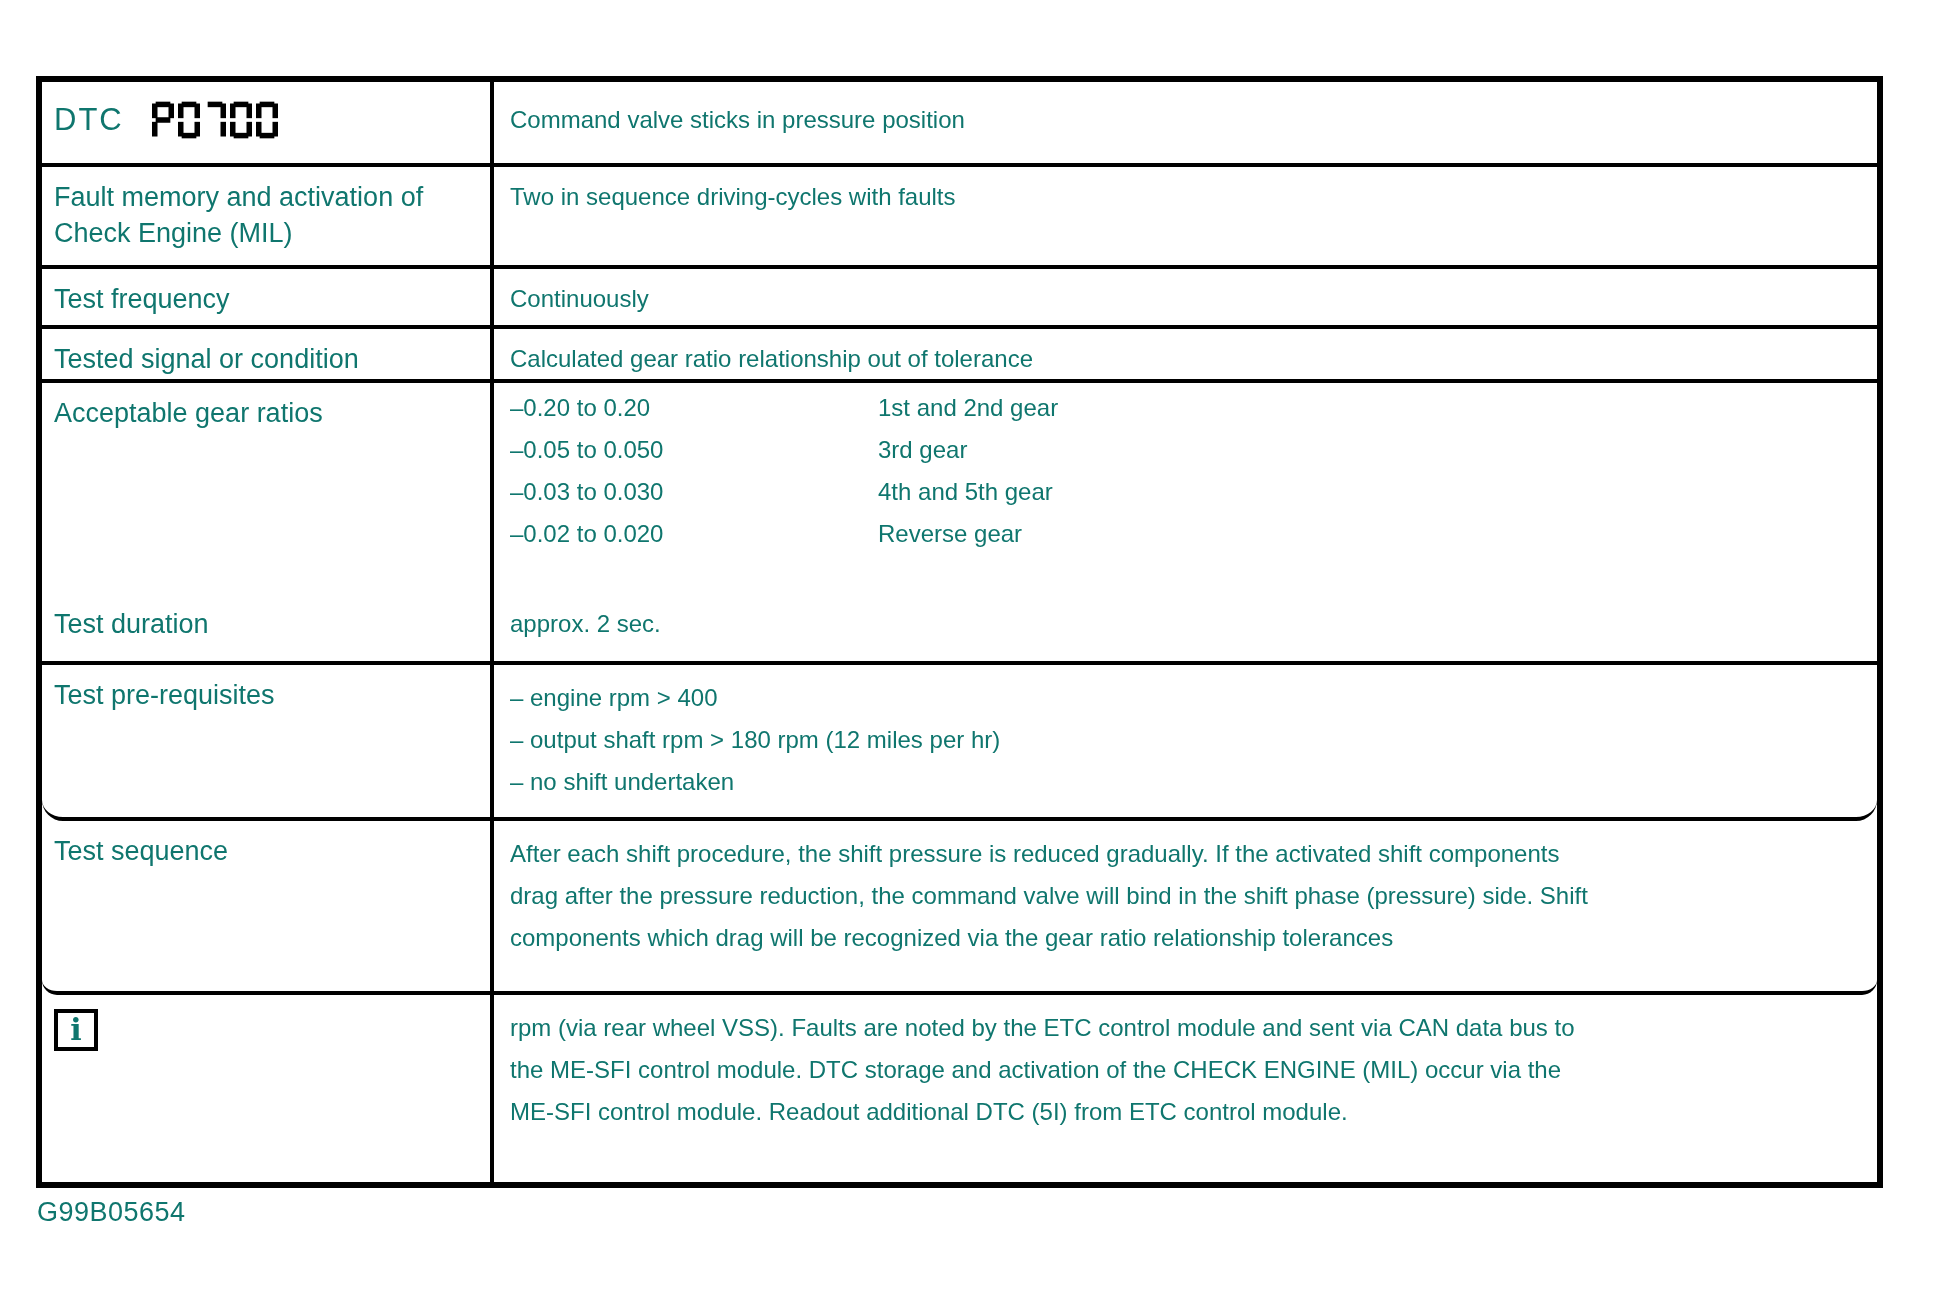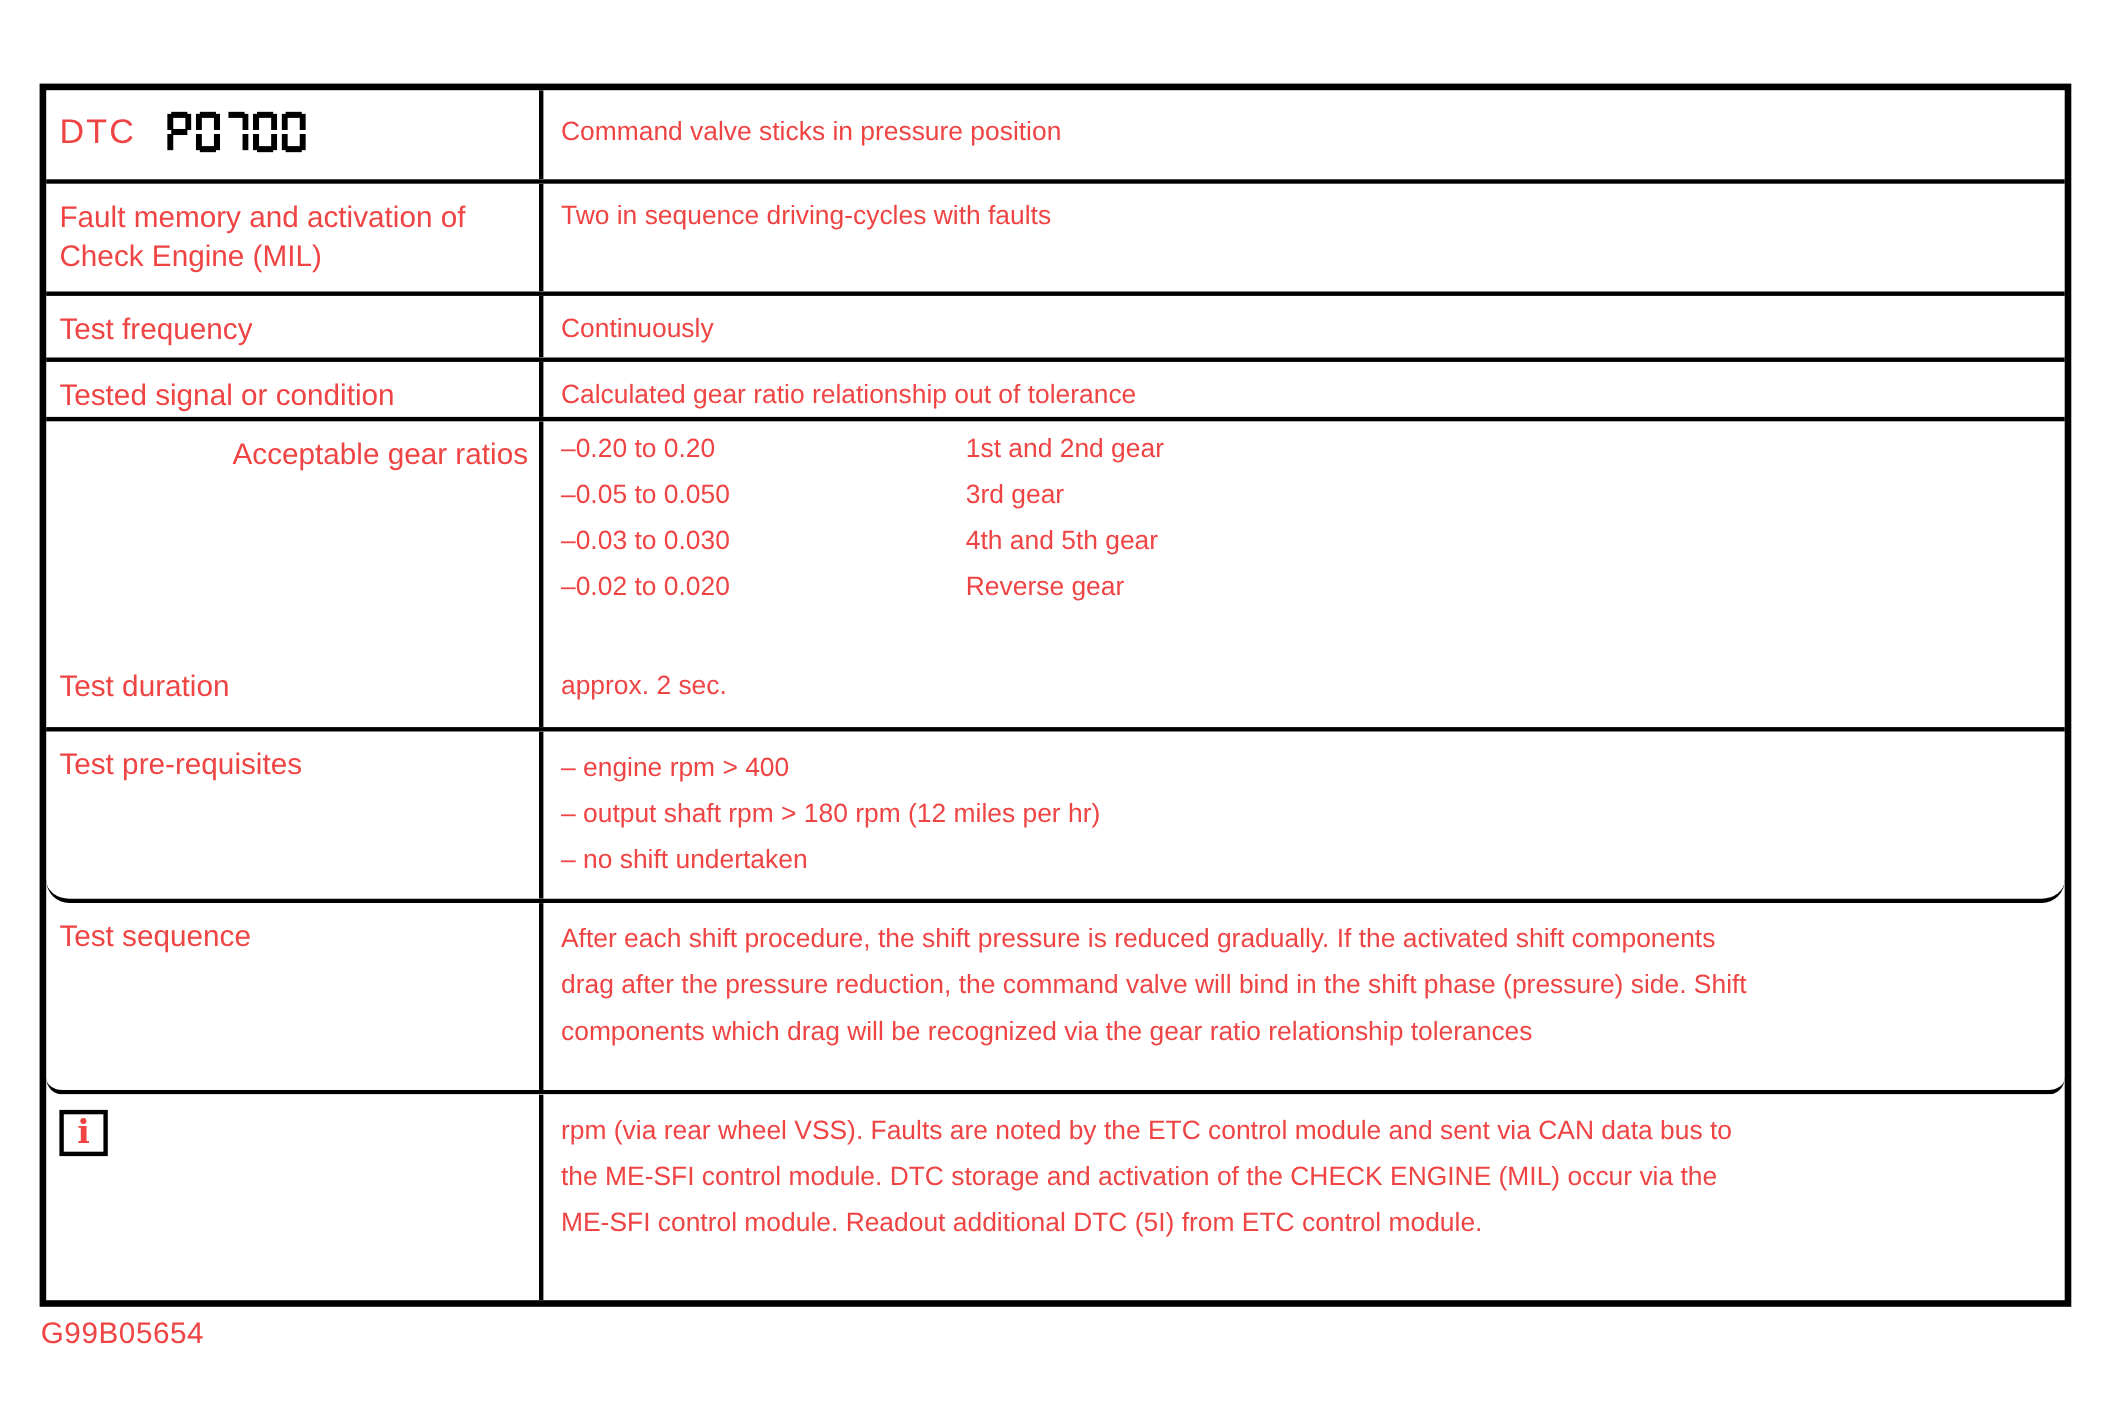--- a/index.html
+++ b/index.html
@@ -2,21 +2,21 @@
 <html><head>
 <meta charset="utf-8">
 <style>
   html,body{margin:0;padding:0;background:#ffffff;}
   .doc{
     position:relative;
     width:1933px;
     height:1292px;
     background:#ffffff;
     font-family:"Liberation Sans", sans-serif;
-    color:#ef4444;
+    color:#0f766e;
   }
   .spec-table{
     position:absolute;
     left:36px; top:76px;
     width:1847px; height:1112px;
     border:6px solid #000;
     box-sizing:border-box;
     display:flex;
     flex-direction:column;
     background:#fff;
@@ -64,21 +64,21 @@
     gap:28px;
   }
   .dtc-label{font-size:31px;letter-spacing:2px;}
   .seg-display{display:inline-flex;align-items:center;}
   .seg-display svg{display:block;margin-right:4px;fill:#000;}
   .r-dtc .c2{justify-content:center;padding-top:0;padding-bottom:6px;}
 
   .line42{height:42px;line-height:42px;display:flex;align-items:center;}
   .gear-range{display:inline-block;width:368px;}
   .ratios-col2{padding-top:4px;padding-bottom:16px;justify-content:space-between;gap:42px;}
-  .ratios-col1{padding-top:12px;padding-bottom:16px;justify-content:space-between;text-align:right;}
+  .ratios-col1{padding-top:12px;padding-bottom:16px;justify-content:space-between;}
   .prereq-col2 .line42, .seq-col2 .line42, .note-col2 .line42{white-space:nowrap;}
 
   .info-box{
     width:44px;height:42px;
     border:4px solid #000;
     box-sizing:border-box;
     display:flex;align-items:center;justify-content:center;
     font-family:"DejaVu Serif", serif;
     font-weight:bold;
     font-size:30px;

